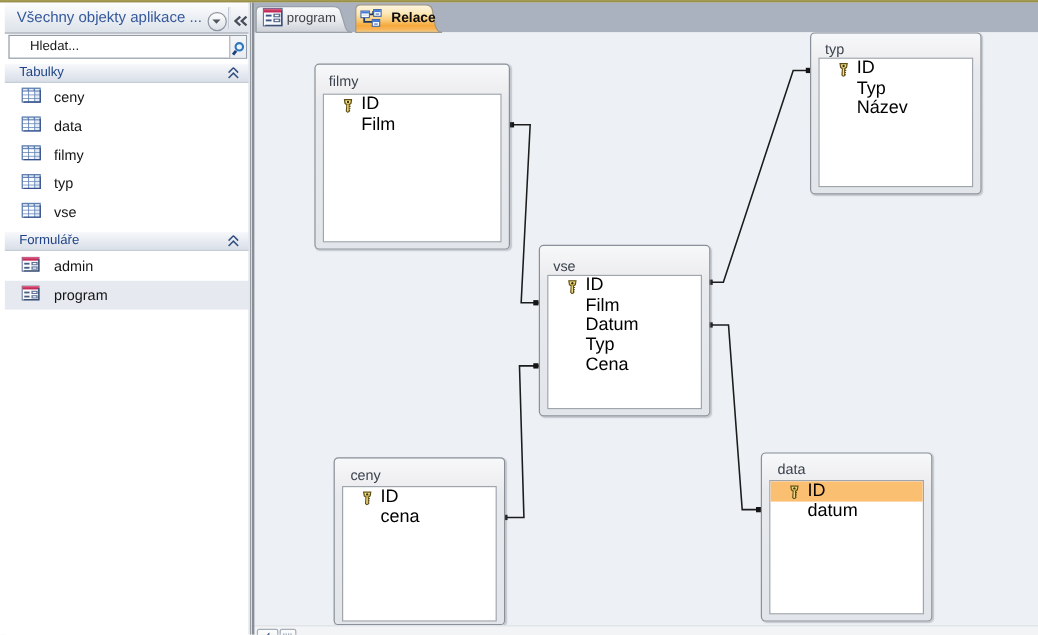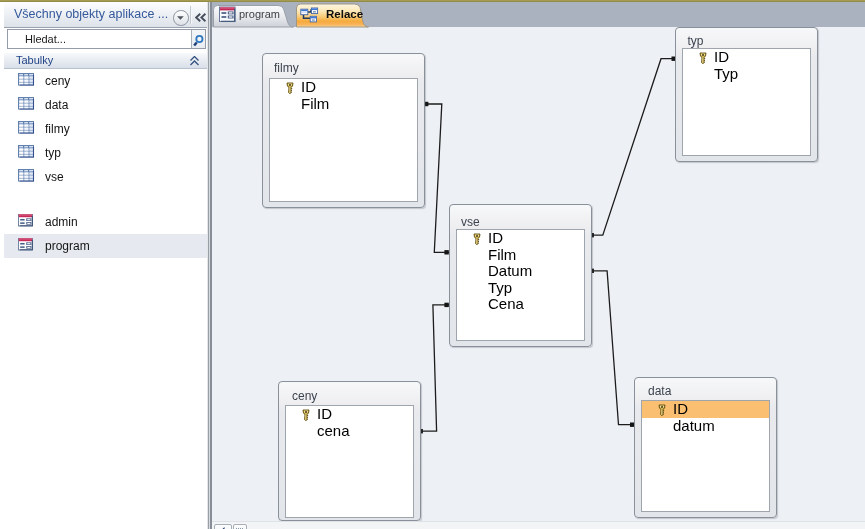--- a/index.html
+++ b/index.html
@@ -130,20 +130,26 @@
         <use href="#tblico"></use>
       </svg>
       <span>typ</span>
     </div>
   <div class="item" style="top:162.5px;">
       <svg width="18" height="16">
         <use href="#tblico"></use>
       </svg>
       <span>vse</span>
     </div>
+  <div class="sechead" style="top:189.5px;">
+      <span>Formuláře</span>
+    <svg width="9" height="10">
+        <path d="M0.5 4.5 L4.5 0.5 L8.5 4.5 M0.5 9 L4.5 5 L8.5 9" fill="none" stroke="#33527f" stroke-width="1.3"></path>
+      </svg>
+  </div>
   <div class="item" style="top:208px;text-align:center;">
       <svg width="18" height="16">
         <use href="#frmico"></use>
       </svg>
       <span>admin</span>
     </div>
   <div class="item sel" style="top:232px;">
       <svg width="18" height="16">
         <use href="#frmico"></use>
       </svg>
@@ -179,20 +185,21 @@
     <div class="trow"><span>Film</span></div>
   </div>
 </div>
 <div class="tbox" style="left:675px;top:27px;width:141px;height:133px;">
   <div class="ttitle" style="top:6px;left:11.5px;">typ</div>
   <div class="tinner" style="top:20px;">
     <div class="trow"><svg width="8" height="12">
           <use href="#keyico"></use>
         </svg><span>ID</span></div>
     <div class="trow"><span>Typ</span></div>
+    <div class="trow"><span>Název</span></div>
   </div>
 </div>
 <div class="tbox" style="left:449px;top:204px;width:141px;height:141px;">
   <div class="ttitle" style="top:10px;">vse</div>
   <div class="tinner" style="top:24px;">
     <div class="trow"><svg width="8" height="12">
           <use href="#keyico"></use>
         </svg><span>ID</span></div>
     <div class="trow"><span>Film</span></div>
     <div class="trow"><span>Datum</span></div>

